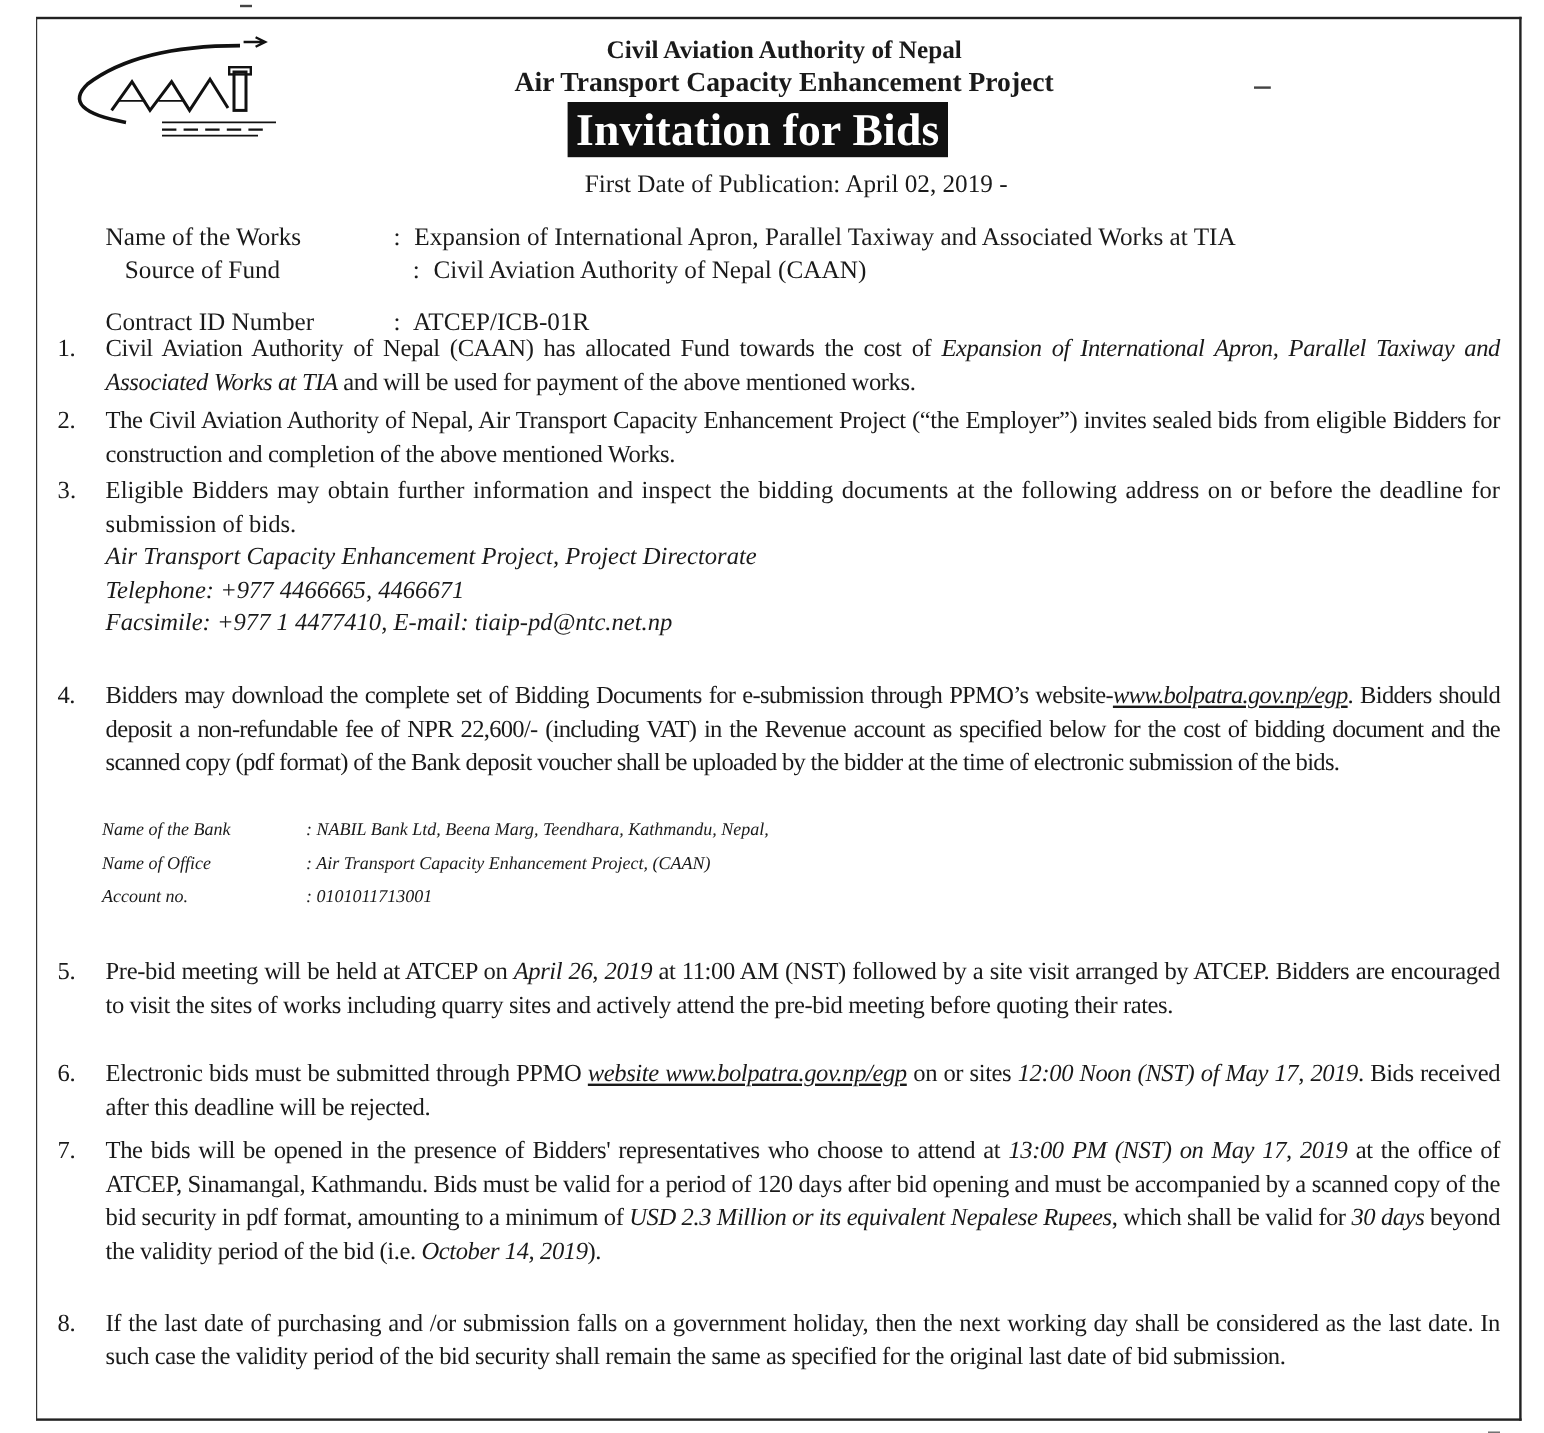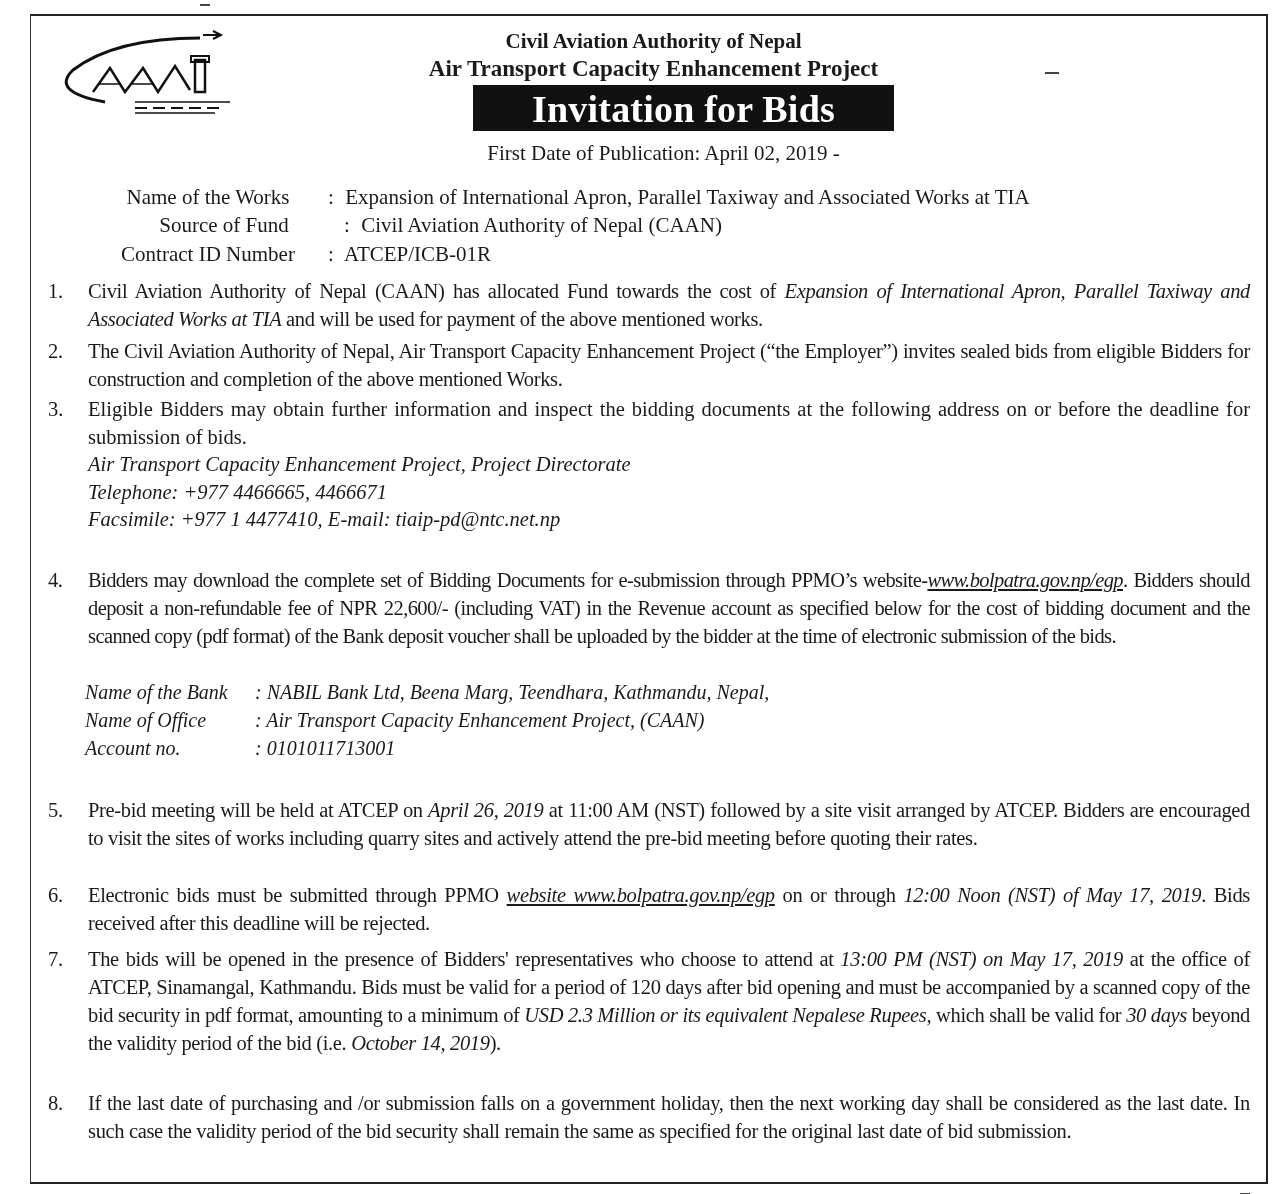--- a/index.html
+++ b/index.html
@@ -4,34 +4,34 @@
 <style>
   html, body { margin: 0; padding: 0; background: #ffffff; }
   body { width: 1287px; height: 1194px; position: relative; overflow: hidden;
          font-family: "Liberation Serif", "DejaVu Serif", serif; color: #1a1a1a; }
   .frame { position: absolute; left: 30px; top: 14px; width: 1235px; height: 1166px;
            border-top: 2px solid #222; border-left: 1.5px solid #333; border-right: 2.5px solid #222; border-bottom: 2.5px solid #222; }
   .logo { position: absolute; left: 55px; top: 30px; width: 180px; height: 85px; }
   .hdr { position: absolute; left: 0; width: 1287px; text-align: center; font-weight: bold; }
   .h1 { top: 29px; font-size: 21px; padding-left: 10px; }
   .h2 { top: 56px; font-size: 23px; padding-left: 10px; }
-  .banner { position: absolute; left: 473px; top: 85px; width: 421px; height: 46px; background: #111;
+  .banner { position: absolute; left: 473px; top: 85px; width: 317px; height: 46px; background: #111;
             color: #fff; font-weight: bold; font-size: 38px; line-height: 48px; text-align: center; letter-spacing: 0.2px; }
   .pub { position: absolute; top: 141px; left: 0; width: 1287px; text-align: center; font-size: 21px; padding-left: 20px; }
   .meta { position: absolute; left: 88px; font-size: 21px; }
-  .meta .k { display: inline-block; width: 240px; text-align: center; }
+  .meta .k { display: inline-block; width: 240px; }
   .meta .c { display: inline-block; width: 12px; }
   .item { position: absolute; left: 48px; width: 1202px; font-size: 20.5px; line-height: 28px; }
   .num { position: absolute; left: 0; top: 0; }
   .body { margin-left: 40px; text-align: justify; }
   .tight { letter-spacing: -0.35px; }
   .tighter { letter-spacing: -0.6px; }
   i { font-style: italic; }
   .addr { position: absolute; left: 88px; font-size: 20.5px; font-style: italic; line-height: 27.5px; }
-  .bank { position: absolute; left: 85px; font-size: 20px; font-style: italic; line-height: 28px; }
+  .bank { position: absolute; left: 85px; font-size: 15px; font-style: italic; line-height: 28px; }
   .bank .k { display: inline-block; width: 170px; }
   .u { text-decoration: underline; font-style: italic; }
   .speck { position: absolute; background: #444; height: 2px; }
 </style>
 </head>
 <body>
 
 <div class="frame"></div>
 
 <div class="logo">
@@ -58,21 +58,21 @@
 </div>
 
 <div class="meta" style="top:185px;">
   <span class="k">Name of the Works</span><span class="c">:</span>
   <span>Expansion of International Apron, Parallel Taxiway and Associated Works at TIA</span>
 </div>
 <div class="meta" style="top:213px;margin-left:16px;">
   <span class="k">Source of Fund</span><span class="c">:</span>
   <span>Civil Aviation Authority of Nepal (CAAN)</span>
 </div>
-<div class="meta" style="top:242px;">
+<div class="meta" style="top:256px;">
   <span class="k">Contract ID Number</span><span class="c">:</span>
   <span>ATCEP/ICB-01R</span>
 </div>
 
 <div class="item tight" style="top:277px;">
   <span class="num">1.</span>
   <div class="body">
     <span>Civil Aviation Authority of Nepal (CAAN) has allocated Fund towards the cost of </span><i>Expansion of International Apron, Parallel Taxiway and Associated Works at TIA</i><span> and will be used for payment of the above mentioned works.</span>
   </div>
 </div>
@@ -107,21 +107,21 @@
 <div class="item tight" style="top:796px;">
   <span class="num">5.</span>
   <div class="body">
     <span>Pre-bid meeting will be held at ATCEP on </span><i>April 26, 2019</i><span> at 11:00 AM (NST) followed by a site visit arranged by ATCEP. Bidders are encouraged to visit the sites of works including quarry sites and actively attend the pre-bid meeting before quoting their rates.</span>
   </div>
 </div>
 
 <div class="item tight" style="top:881px;">
   <span class="num">6.</span>
   <div class="body">
-    <span>Electronic bids must be submitted through PPMO </span><span class="u">website www.bolpatra.gov.np/egp</span><span> on or through </span><i>12:00 Noon (NST) of May 17, 2019</i><span>. Bids received after this deadline will be rejected.</span>
+    <span>Electronic bids must be submitted through PPMO </span><span class="u">website www.bolpatra.gov.np/egp</span><span> on or sites </span><i>12:00 Noon (NST) of May 17, 2019</i><span>. Bids received after this deadline will be rejected.</span>
   </div>
 </div>
 
 <div class="item tight" style="top:945px;">
   <span class="num">7.</span>
   <div class="body">
     <span>The bids will be opened in the presence of Bidders' representatives who choose to attend at </span><i>13:00 PM (NST) on May 17, 2019</i><span> at the office of ATCEP, Sinamangal, Kathmandu. Bids must be valid for a period of 120 days after bid opening and must be accompanied by a scanned copy of the bid security in pdf format, amounting to a minimum of </span><i>USD 2.3 Million or its equivalent Nepalese Rupees</i><span>, which shall be valid for </span><i>30 days</i><span> beyond the validity period of the bid (i.e. </span><i>October 14, 2019</i><span>).</span>
   </div>
 </div>
 

